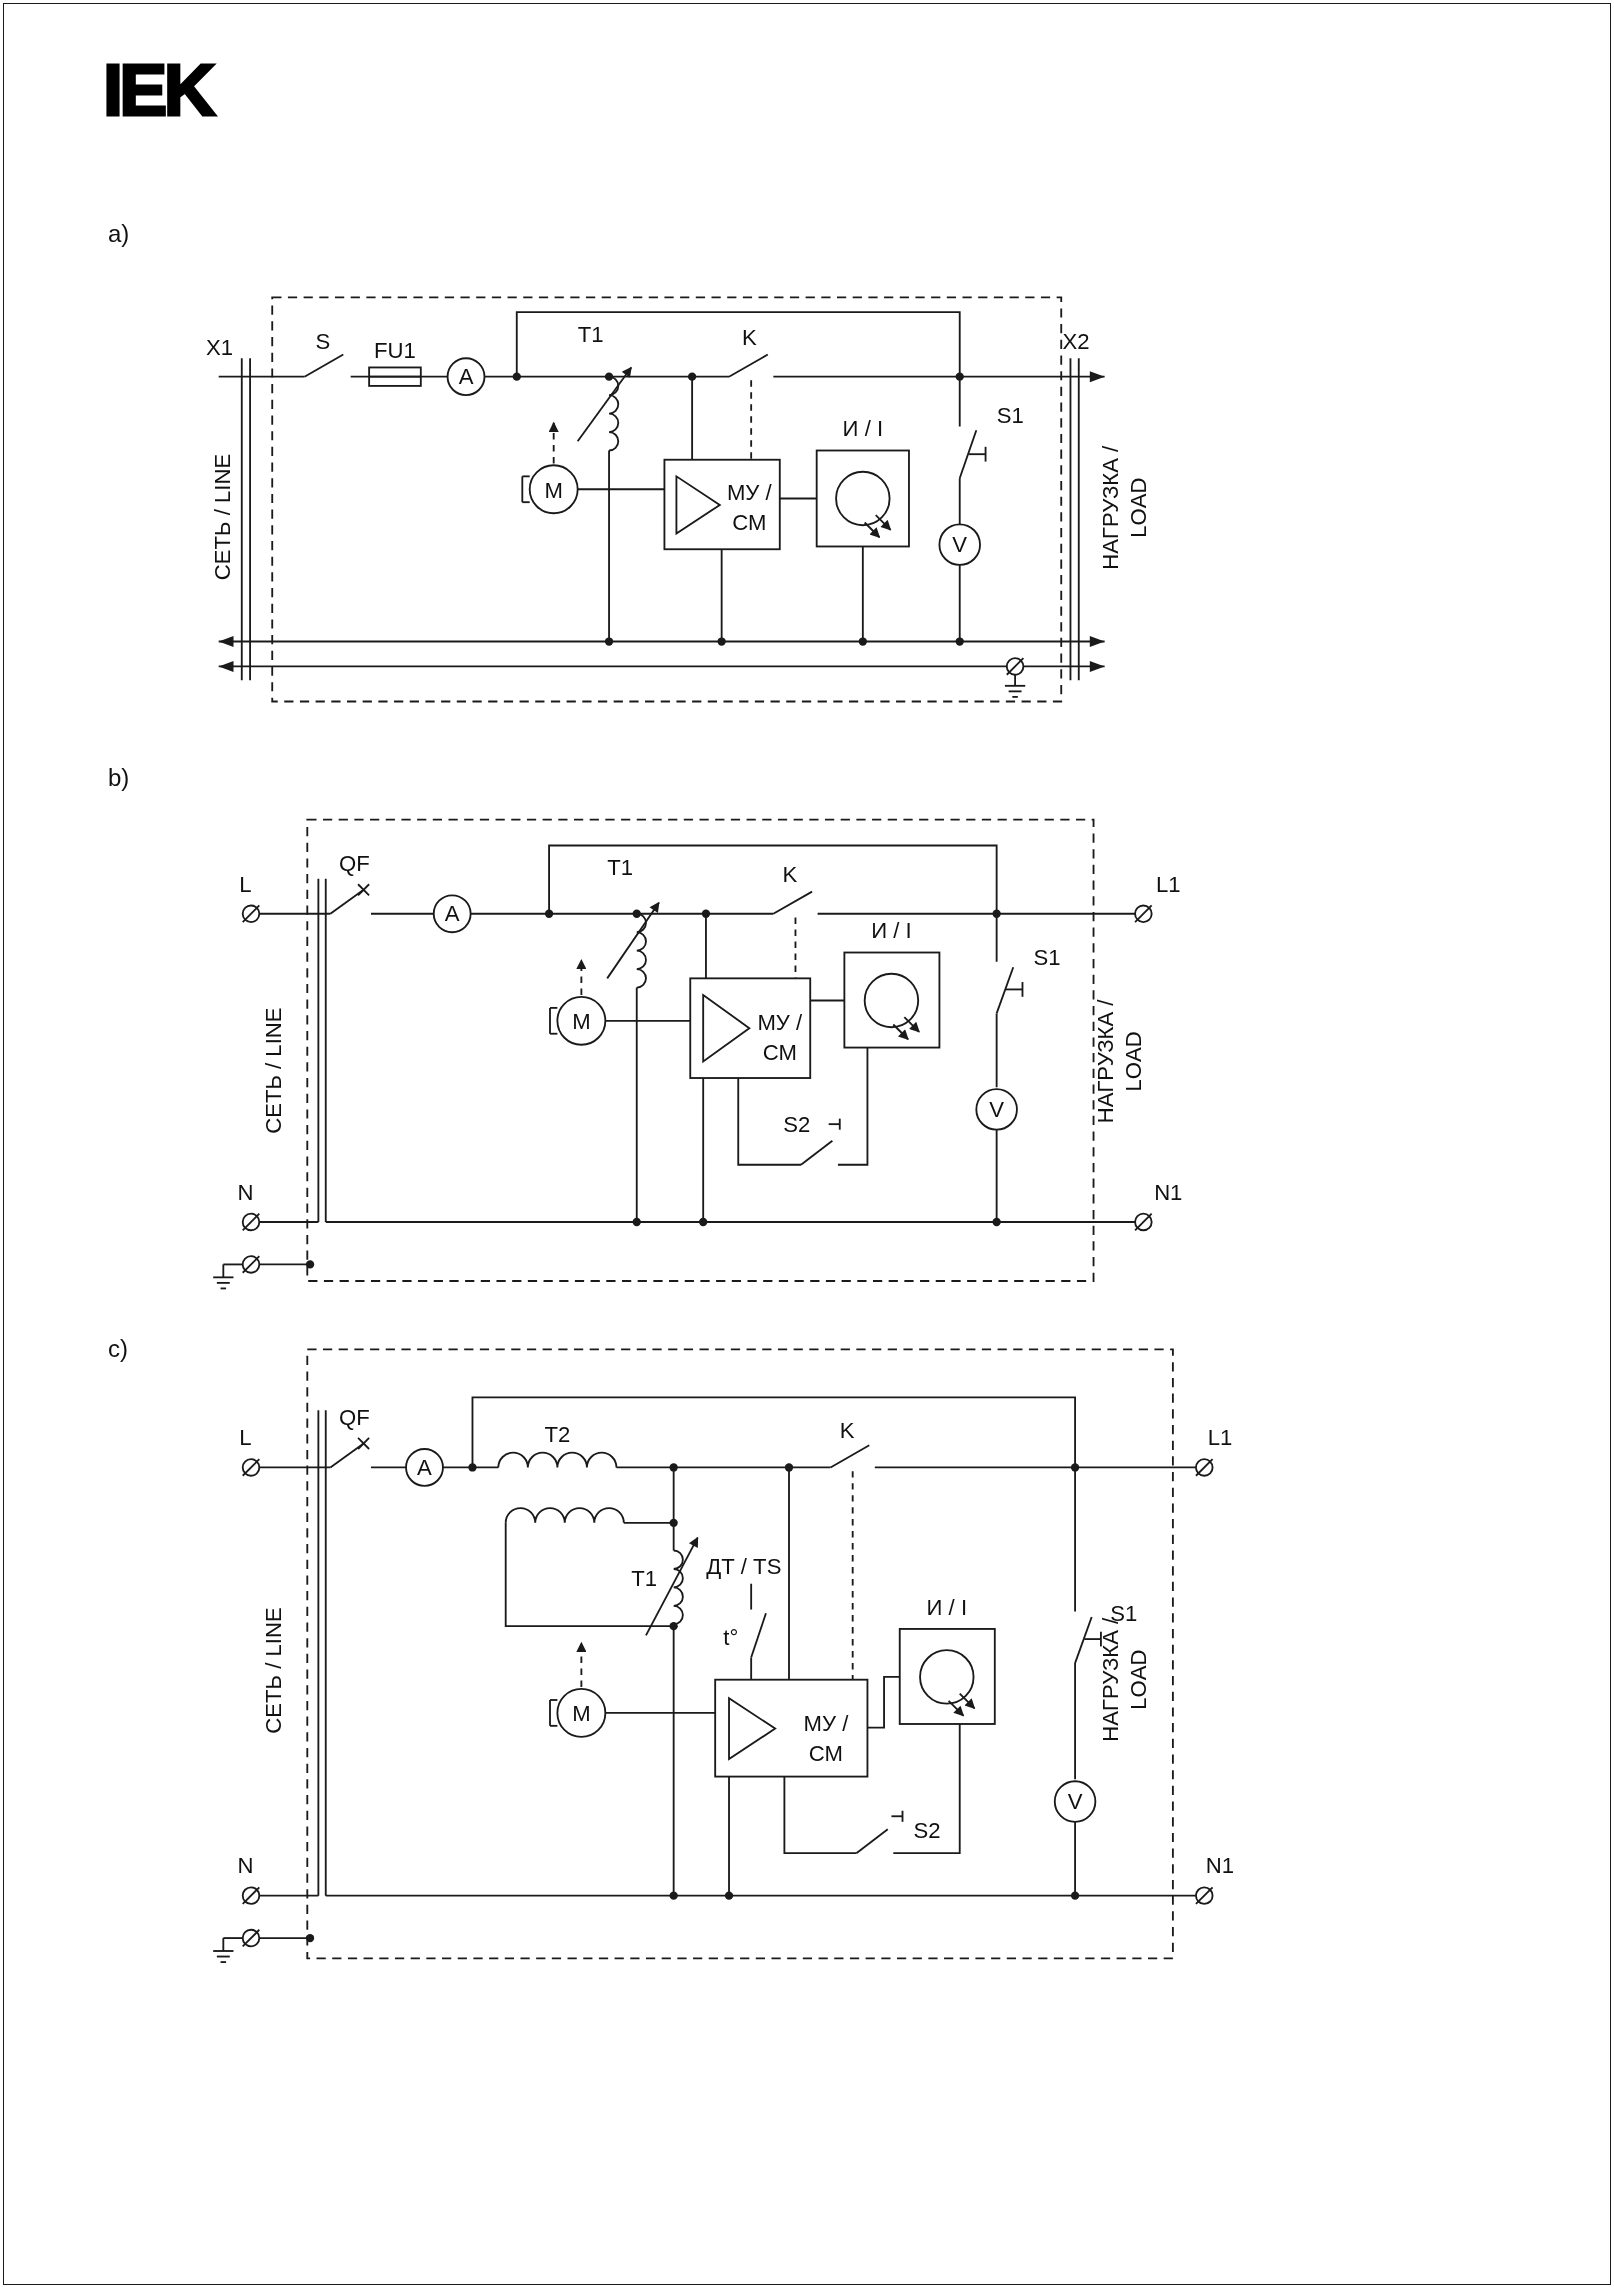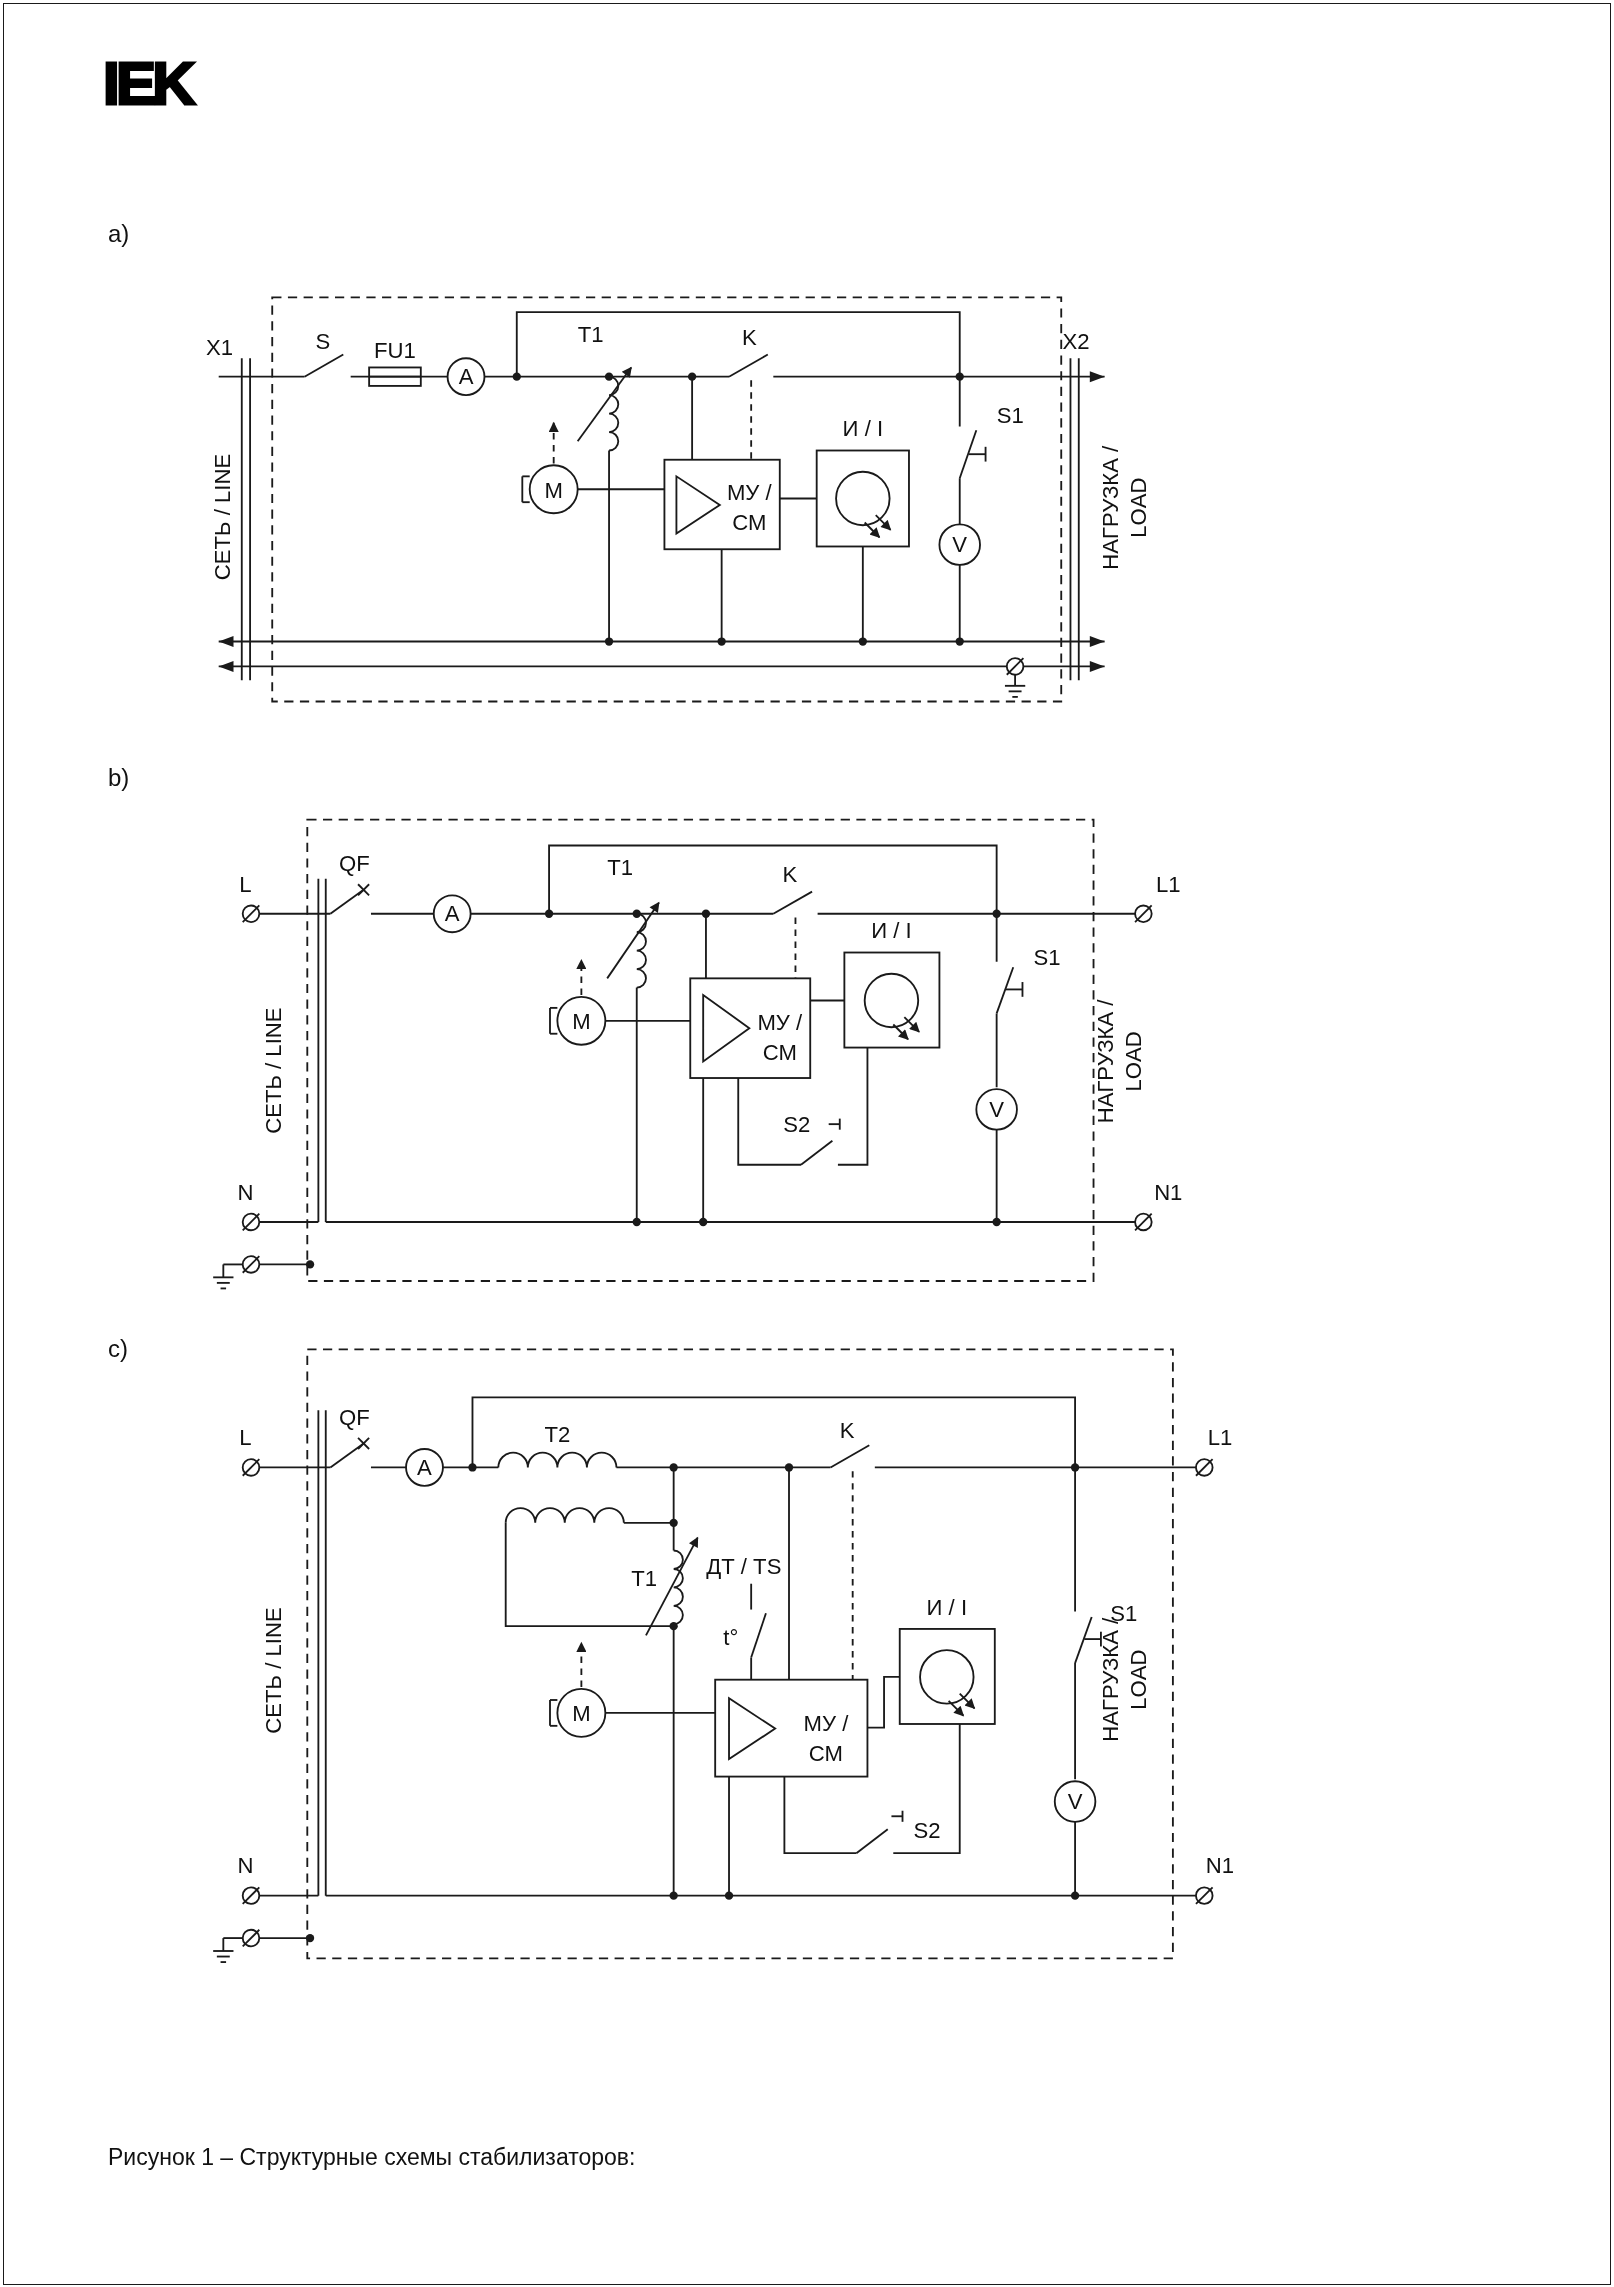--- a/index.html
+++ b/index.html
@@ -1,19 +1,19 @@
 <!DOCTYPE html>
 <html style="font-size:14.8px"><head>
 <meta charset="utf-8">
 <style>
   html,body{margin:0;padding:0;background:#e8e8e8;}
   .page{position:relative;width:1614px;height:2288px;background:#ffffff;
         font-family:"Liberation Sans",sans-serif;overflow:hidden;margin:0 auto;}
   .frame{position:absolute;inset:2.8px;border:1.8px solid #1a1a1a;pointer-events:none;}
-  .logo{position:absolute;left:103px;top:54px;font-size:60px;font-weight:bold;
+  .logo{position:absolute;left:103px;top:54px;font-size:72px;font-weight:bold;
         letter-spacing:-3.7px;color:#000;-webkit-text-stroke:2.8px #000;line-height:1;}
   .caption{position:absolute;left:108px;top:2067px;font-size:23px;color:#111;
            line-height:36px;white-space:pre-wrap;}
   svg{position:absolute;left:0;top:0;}
   svg text{font-family:"Liberation Sans",sans-serif;font-size:24px;fill:#111;}
   svg text.tag{font-size:26px;}
   .w{stroke:#1a1a1a;stroke-width:2;fill:none;}
   .dash{stroke-dasharray:7 6;}
   .boxd{stroke:#1a1a1a;stroke-width:2;fill:none;stroke-dasharray:10 7;}
   .dot{fill:#1a1a1a;stroke:none;}
@@ -486,17 +486,16 @@
           <circle cx="336" cy="2100" r="4.5"></circle>
       </g>
 
       <text transform="rotate(-90 305 1810)" x="305" y="1810" text-anchor="middle">СЕТЬ / LINE</text>
       <text transform="rotate(-90 1212 1820)" x="1212" y="1820" text-anchor="middle">НАГРУЗКА /</text>
       <text transform="rotate(-90 1242 1820)" x="1242" y="1820" text-anchor="middle">LOAD</text>
     </g>
   </svg>
 
   <div class="caption">
-    <div>Рисунок 1 – Структурные схемы стабилизаторов:</div>
     
   </div>
 </div>
 
 
 </body></html>

